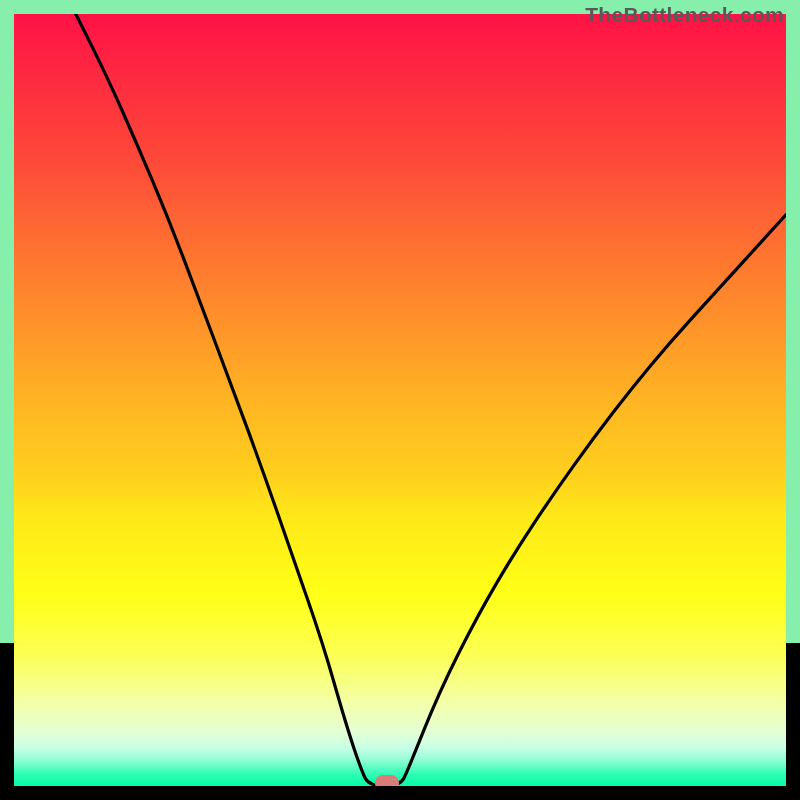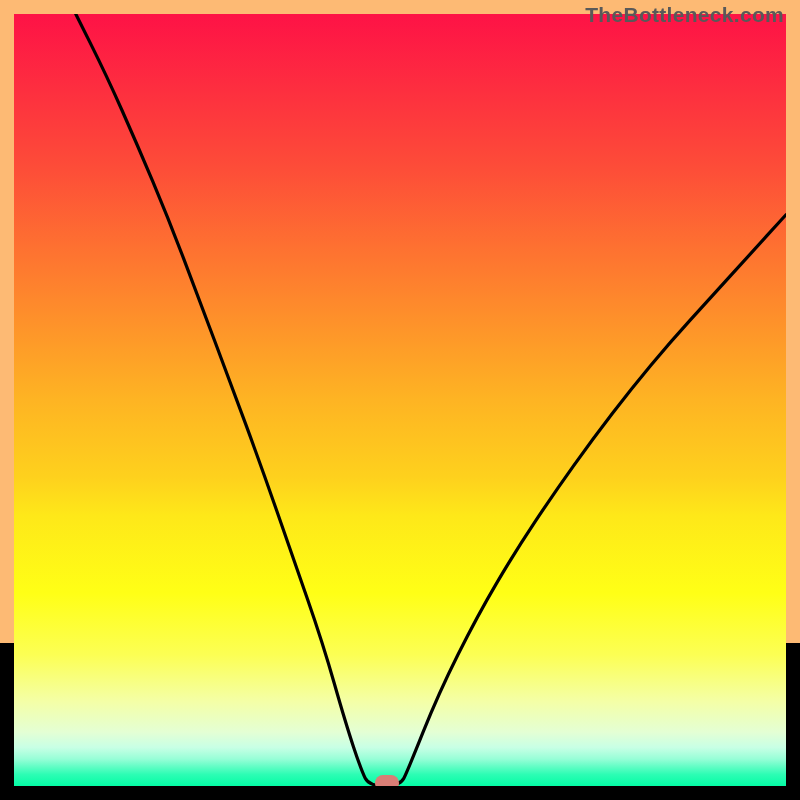--- a/index.html
+++ b/index.html
@@ -8,21 +8,21 @@
     width: 800px;
     height: 800px;
     overflow: hidden;
     background: #000;
     font-family: Arial, Helvetica, sans-serif;
   }
   .frame {
     position: relative;
     width: 800px;
     height: 643px;
-    background: #fdba74;
+    background: #86efac;
   }
   .plot-area {
     position: absolute;
     left: 14px;
     top: 14px;
     width: 772px;
     height: 772px;
     
     background: linear-gradient(
       to bottom,

